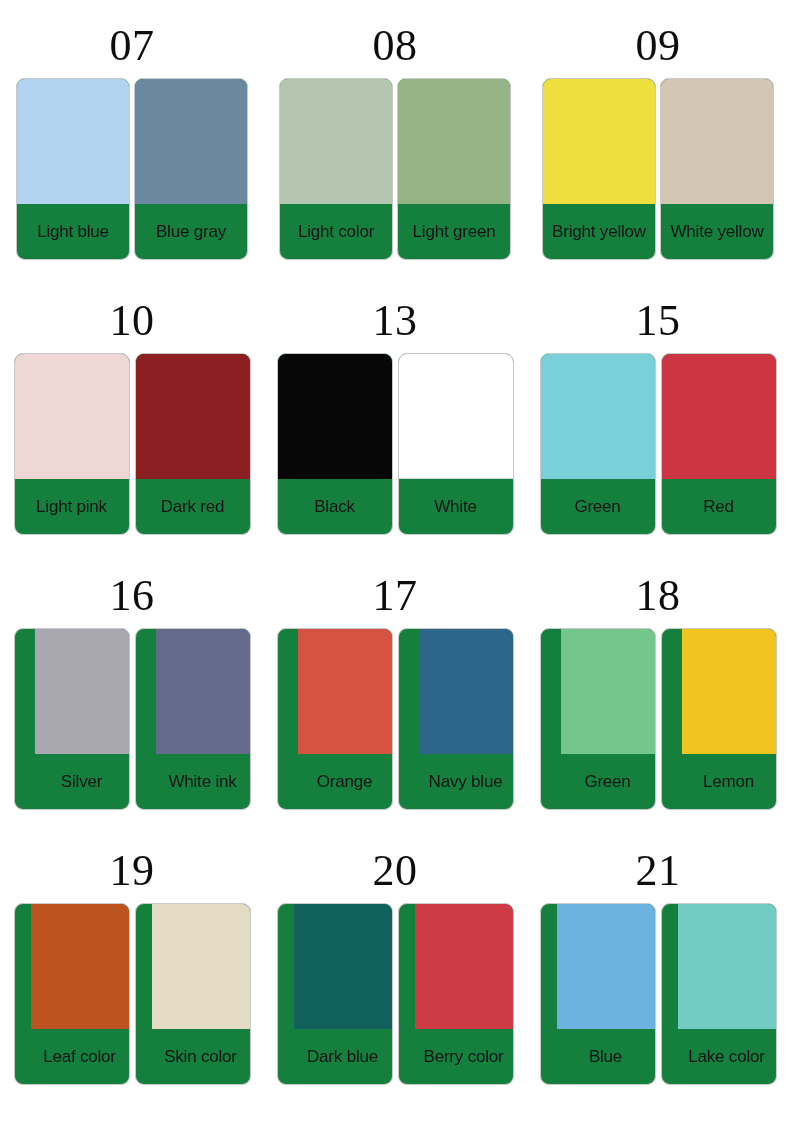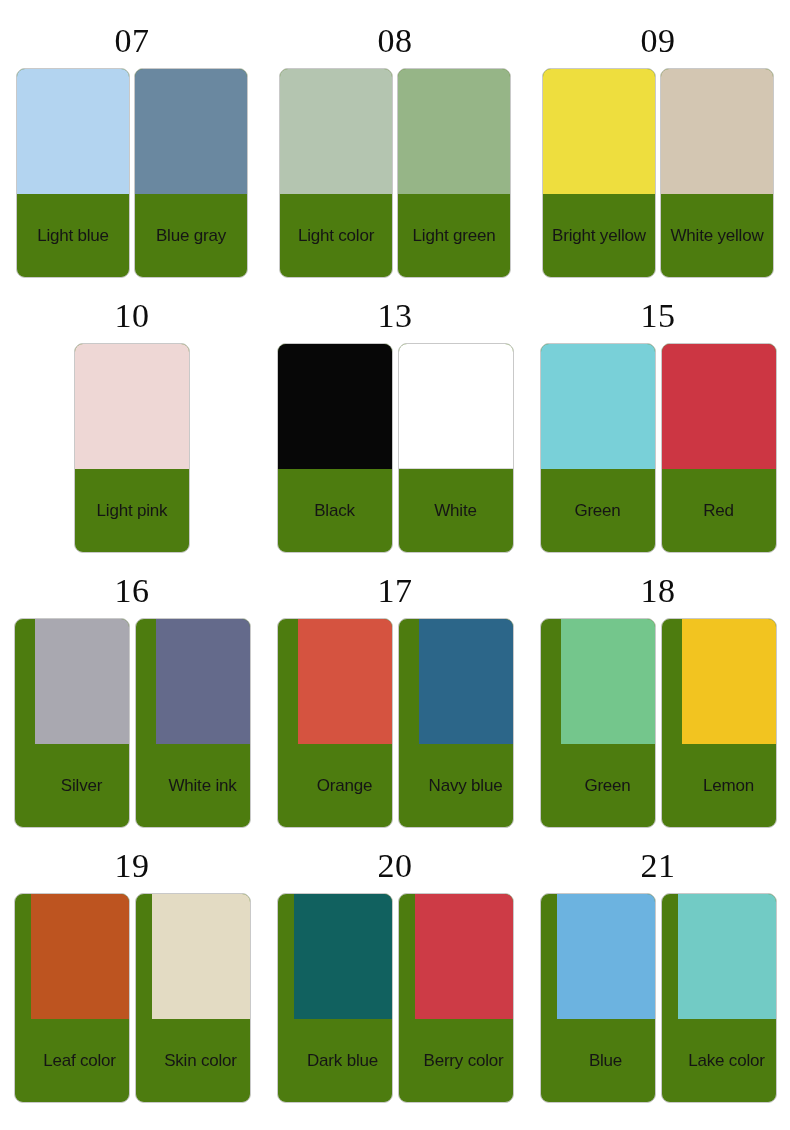--- a/index.html
+++ b/index.html
@@ -39,42 +39,42 @@
   .swatch-group {
     position: relative;
     display: flex;
     flex-direction: column;
     align-items: center;
     justify-content: flex-start;
   }
 
   .group-number {
     font-family: "Liberation Serif", serif;
-    font-size: 34px;
+    font-size: 44px;
     line-height: 1;
     color: #0d0d0d;
     letter-spacing: 0.5px;
     margin-bottom: 10px;
     -webkit-font-smoothing: auto;
   }
 
   .cards {
     display: flex;
     flex-direction: row;
     align-items: flex-start;
     justify-content: center;
     gap: 5px;
   }
 
   .color-card {
     width: 114px;
-    height: 210px;
+    height: 182px;
     border: 1px solid #c9c9c9;
     border-radius: 9px;
-    background: #4d7c0f;
+    background: #15803d;
     box-sizing: border-box;
     overflow: hidden;
     display: flex;
     flex-direction: column;
     box-shadow: 0 0 0 0 rgba(0,0,0,0);
   }
 
   .card-color {
     flex: 0 0 124px;
     height: 124px;
@@ -153,20 +153,24 @@
           </div>
         </div>
       </div>
       <div class="swatch-group row-2 col-1">
         <div class="group-number">10</div>
         <div class="cards">
           <div class="color-card">
             <div class="card-color" style="background: rgb(238, 215, 213);"></div>
             <div class="card-label">Light pink</div>
           </div>
+          <div class="color-card">
+            <div class="card-color" style="background: rgb(140, 31, 33);"></div>
+            <div class="card-label">Dark red</div>
+          </div>
         </div>
       </div>
       <div class="swatch-group row-2 col-2">
         <div class="group-number">13</div>
         <div class="cards">
           <div class="color-card">
             <div class="card-color" style="background: rgb(7, 7, 7);"></div>
             <div class="card-label">Black</div>
           </div>
           <div class="color-card">

